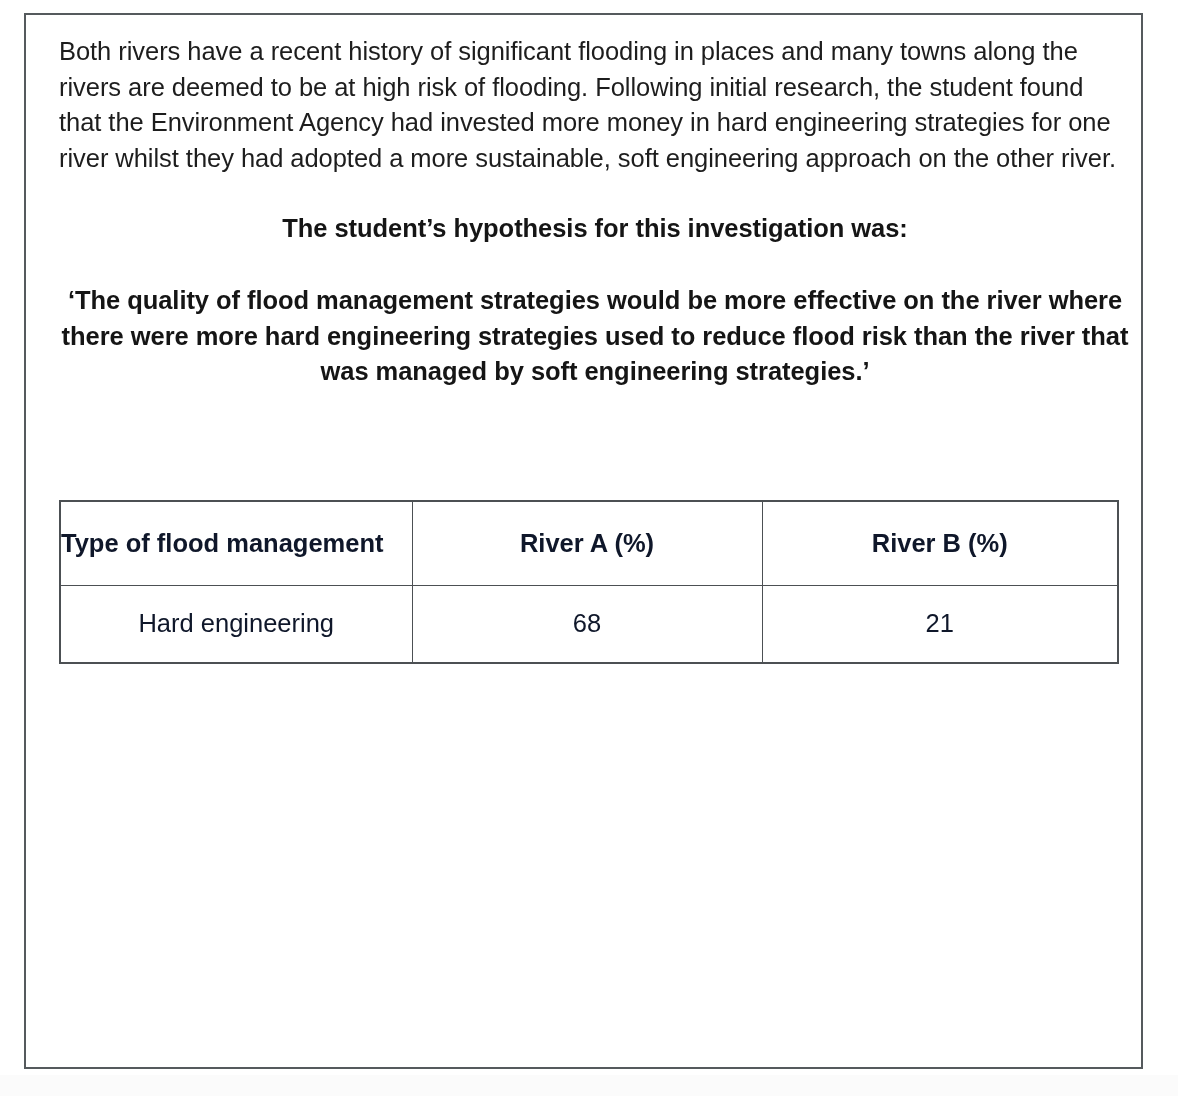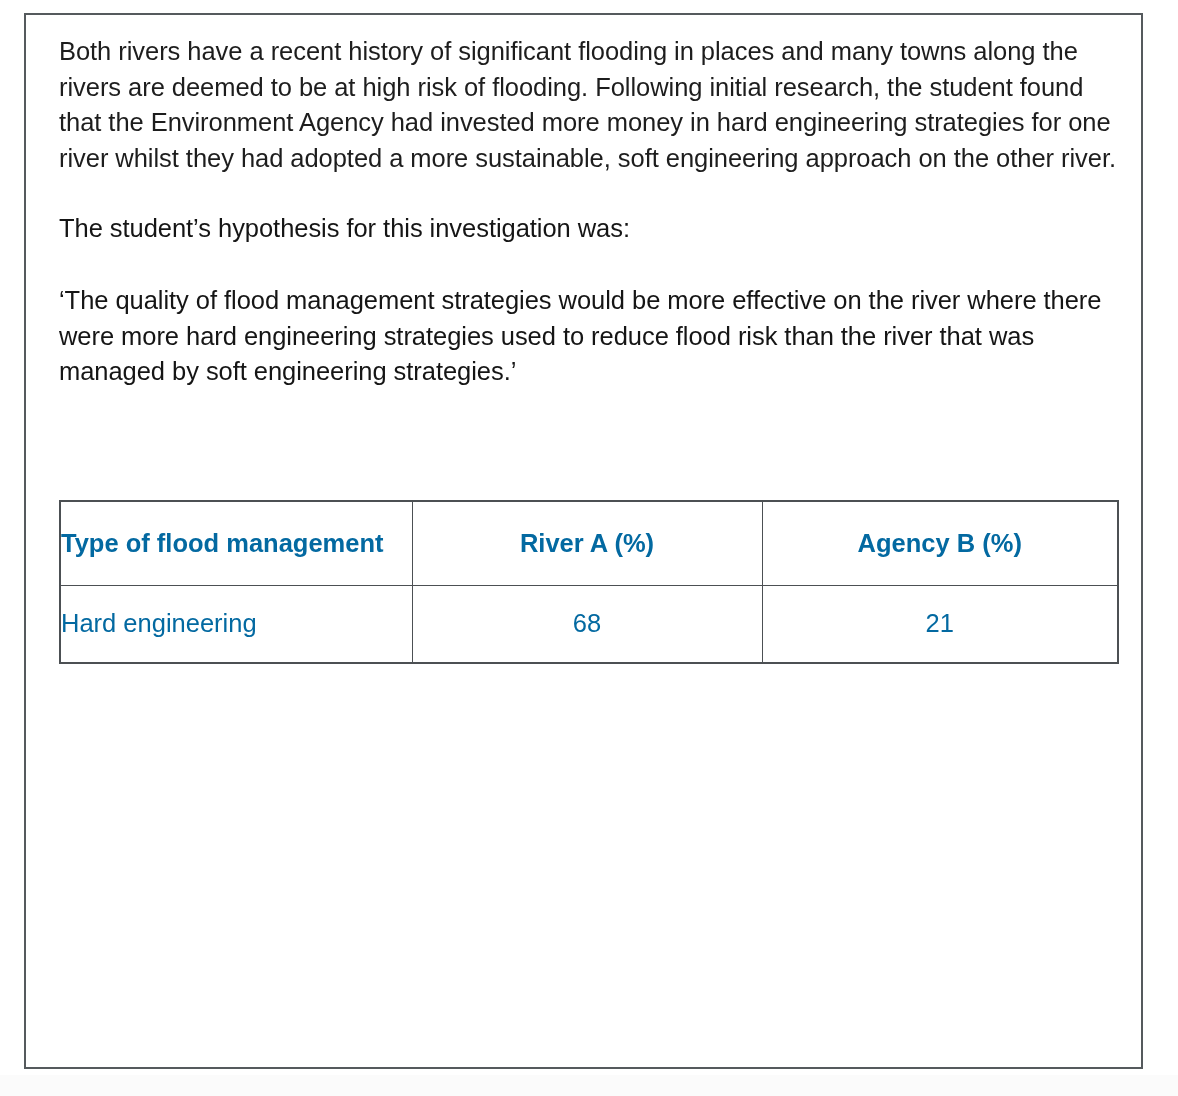--- a/index.html
+++ b/index.html
@@ -55,22 +55,23 @@
 
   p.para {
     margin: 0;
     font-size: 25.5px;
     line-height: 35.6px;
     letter-spacing: -0.05px;
     color: #1d1d1d;
     font-weight: 400;
   }
   p.para.bold {
-    font-weight: 400;
+    font-weight: 700;
     color: #151515;
+    text-align: center;
   }
   .gap-sm { height: 35px; }
   .gap-md { height: 36px; }
 
   
   #data-table {
     margin-top: 38px;
     border-collapse: collapse;
     table-layout: fixed;
     width: 1058px;
@@ -80,28 +81,28 @@
   #data-table col.c-a    { width: 350px; }
   #data-table col.c-b    { width: 356px; }
 
   #data-table td,
   #data-table th {
     border: 1.6px solid #4c5053;
     padding: 0;
     vertical-align: middle;
     font-size: 25.5px;
     line-height: 35px;
-    color: #0369a1;
+    color: #0f172a;
     font-weight: 400;
   }
   #data-table thead th {
     height: 83px;
     font-weight: 700;
   }
-  #data-table tbody td { height: 76px; }
+  #data-table tbody td { height: 76px; text-align: center; }
   #data-table tbody tr.tall td { height: 89px; }
 
   .cell-left {
     text-align: left;
     padding-left: 25px;
     padding-right: 10px;
   }
   .cell-center {
     text-align: center;
   }
@@ -133,21 +134,21 @@
       <table id="data-table">
         <colgroup>
           <col class="c-type">
           <col class="c-a">
           <col class="c-b">
         </colgroup>
         <thead>
           <tr>
             <th class="cell-left">Type of flood management</th>
             <th class="cell-center">River A (%)</th>
-            <th class="cell-center">Agency B (%)</th>
+            <th class="cell-center">River B (%)</th>
           </tr>
         </thead>
         <tbody>
           <tr>
             <td class="cell-left">Hard engineering</td>
             <td class="cell-center">68</td>
             <td class="cell-center">21</td>
           </tr>
         </tbody>
       </table>

